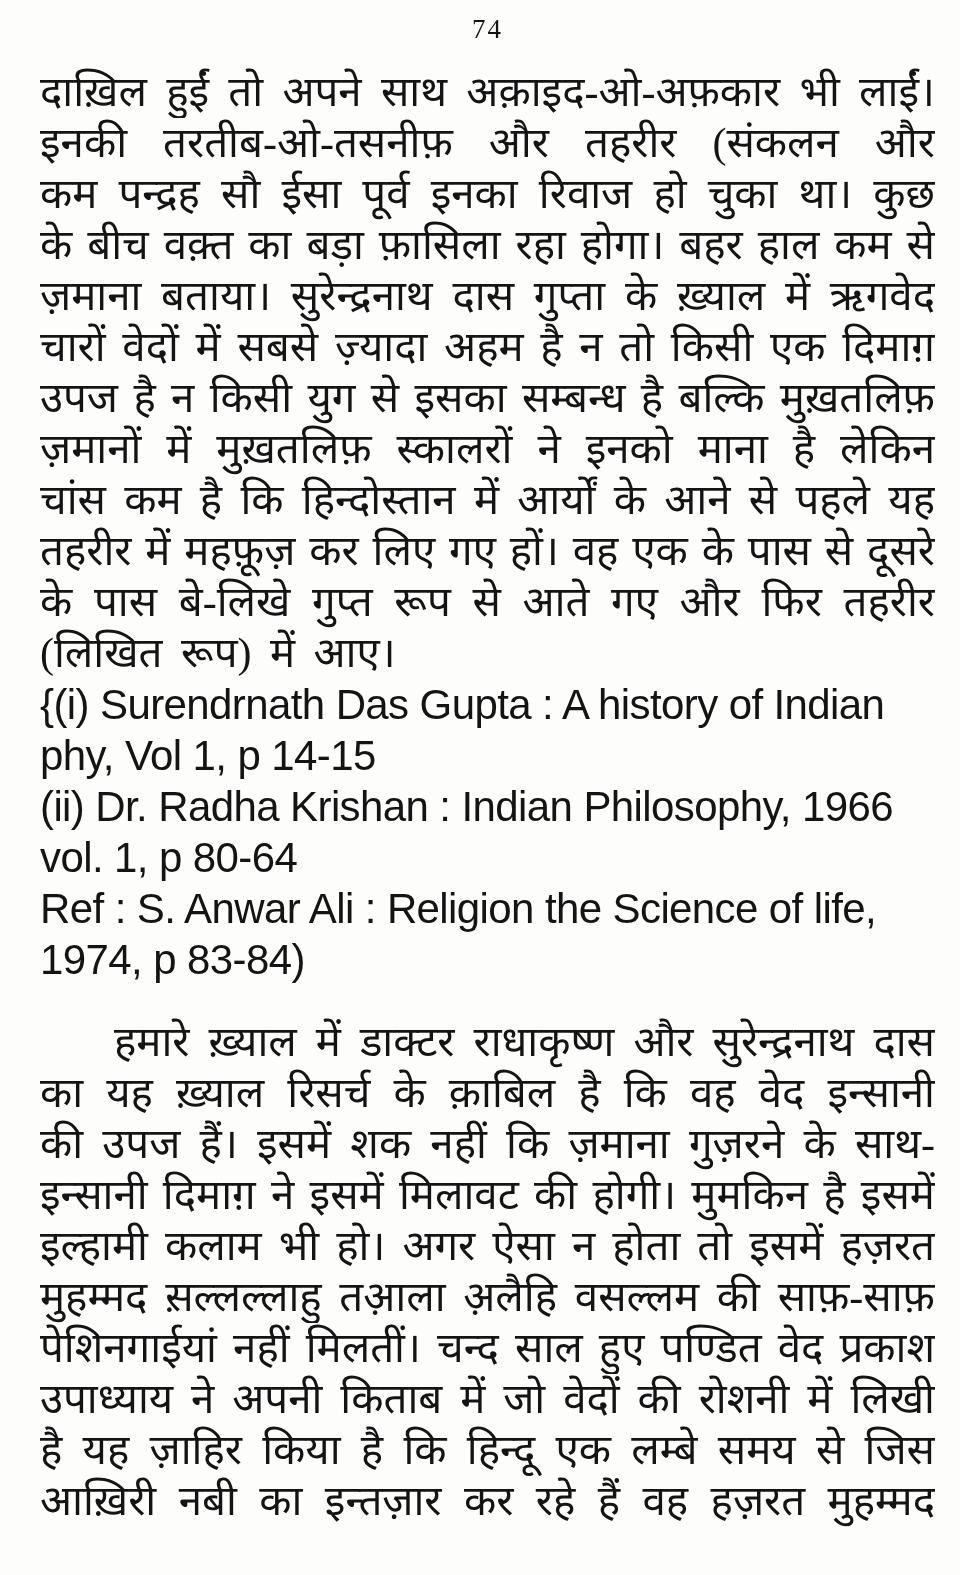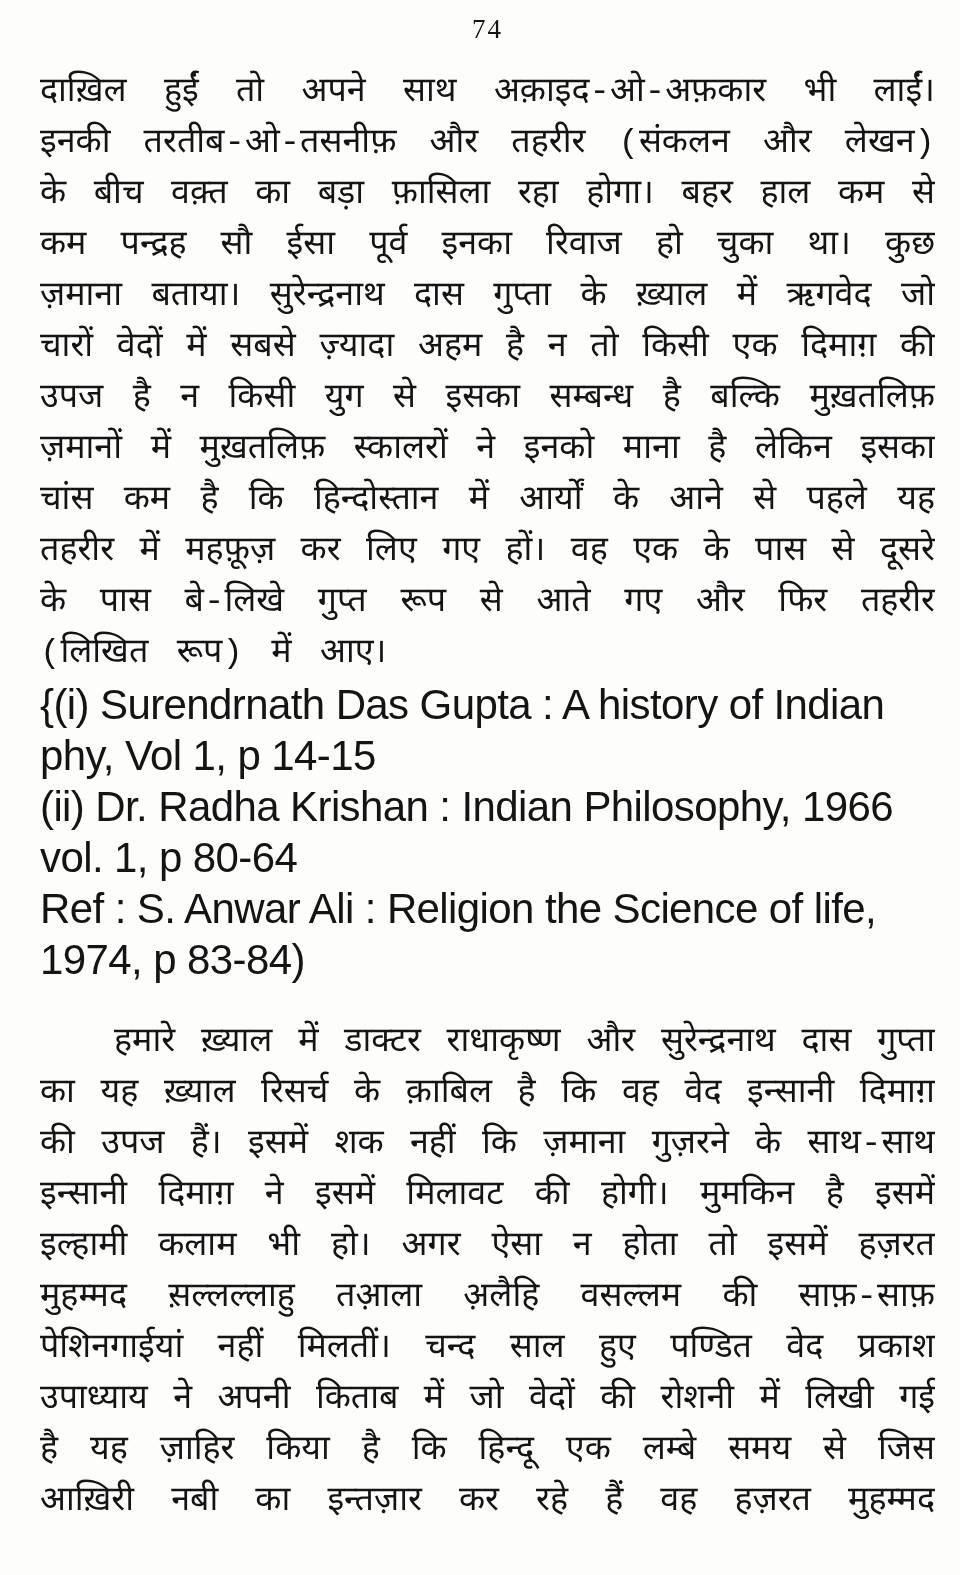--- a/index.html
+++ b/index.html
@@ -21,22 +21,22 @@
     font-family: "Liberation Serif", "DejaVu Serif", serif;
     font-size: 27px;
     line-height: 34px;
     text-align: center;
     letter-spacing: 2px;
     margin-bottom: 21px;
   }
   .para { margin: 0; }
   
   .hl {
-    font-family: Liberation Mono, monospace;
-    font-size: 34px;
+    font-family: Liberation Serif, serif;
+    font-size: 42px;
     line-height: 51px;
     height: 51px;
     overflow: hidden;
     text-align: justify;
     text-align-last: justify;
     word-spacing: 3px;
   }
   .hl.short {
     text-align: right;
     text-align-last: left;
@@ -57,22 +57,22 @@
 </head>
 <body>
 
 <div class="page">
 
   <div class="pageno">74</div>
 
   <div class="para">
     <div class="hl">दाख़िल हुईं तो अपने साथ अक़ाइद-ओ-अफ़कार भी लाईं।</div>
     <div class="hl">इनकी तरतीब-ओ-तसनीफ़ और तहरीर (संकलन और लेखन)</div>
+    <div class="hl">कम पन्द्रह सौ ईसा पूर्व इनका रिवाज हो चुका था। कुछ</div>
     <div class="hl">के बीच वक़्त का बड़ा फ़ासिला रहा होगा। बहर हाल कम से</div>
-    <div class="hl">कम पन्द्रह सौ ईसा पूर्व इनका रिवाज हो चुका था। कुछ</div>
     <div class="hl">ज़माना बताया। सुरेन्द्रनाथ दास गुप्ता के ख़्याल में ऋगवेद जो</div>
     <div class="hl">चारों वेदों में सबसे ज़्यादा अहम है न तो किसी एक दिमाग़ की</div>
     <div class="hl">उपज है न किसी युग से इसका सम्बन्ध है बल्कि मुख़तलिफ़</div>
     <div class="hl">ज़मानों में मुख़तलिफ़ स्कालरों ने इनको माना है लेकिन इसका</div>
     <div class="hl">चांस कम है कि हिन्दोस्तान में आर्यों के आने से पहले यह</div>
     <div class="hl">तहरीर में महफ़ूज़ कर लिए गए हों। वह एक के पास से दूसरे</div>
     <div class="hl">के पास बे-लिखे गुप्त रूप से आते गए और फिर तहरीर</div>
     <div class="hl short">(लिखित रूप) में आए।</div>
   </div>
 

